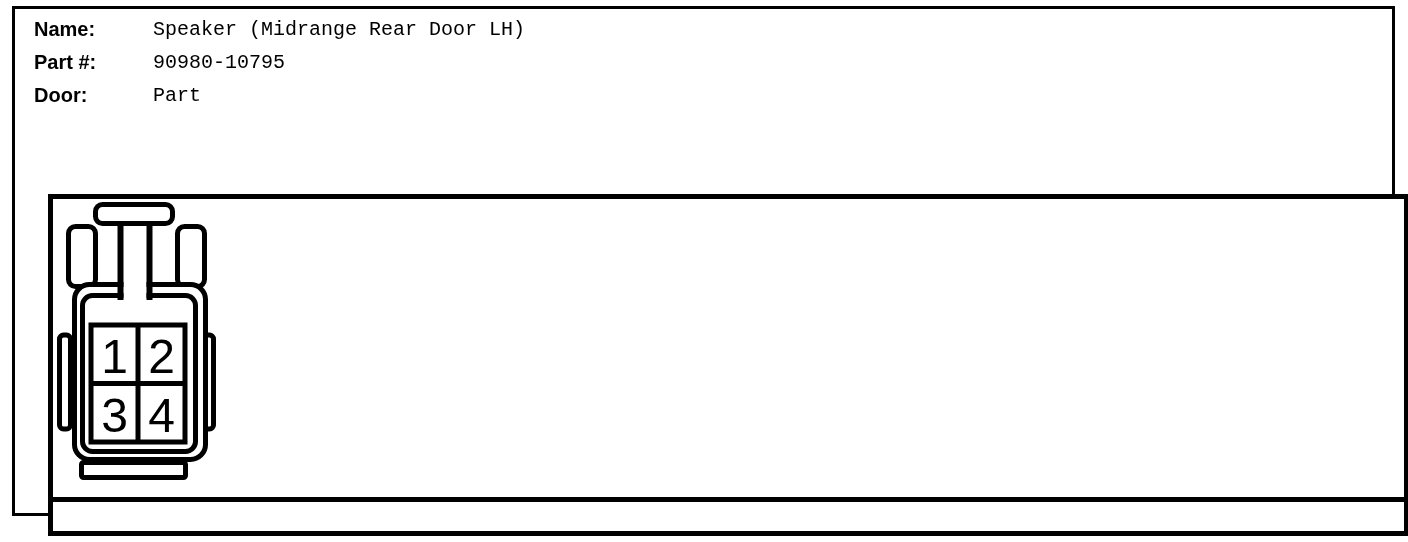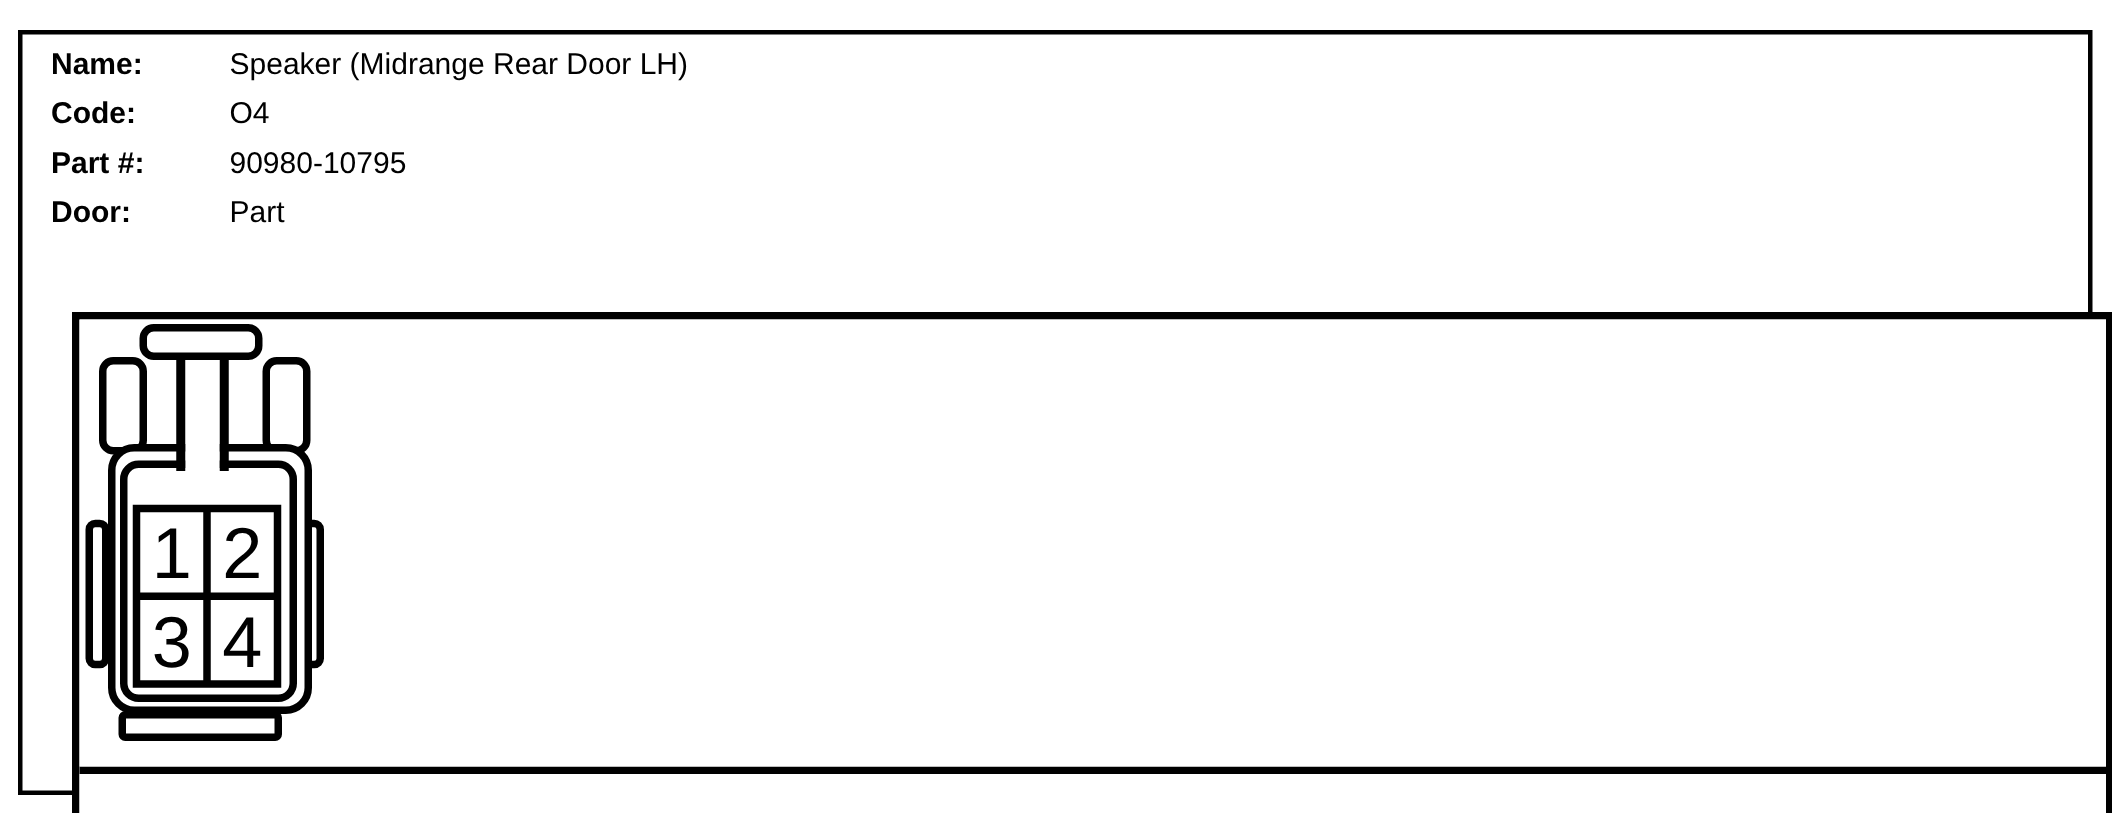--- a/index.html
+++ b/index.html
@@ -1,23 +1,23 @@
 <!DOCTYPE html>
 <html><head>
 <meta charset="utf-8">
 <style>
   html,body{margin:0;padding:0;background:#fff;}
   .page{position:relative;width:1408px;height:542px;background:#fff;
         font-family:"Liberation Sans",sans-serif;color:#000;overflow:hidden;}
-  .frame{position:absolute;left:12px;top:20px;width:1383px;height:510px;
+  .frame{position:absolute;left:12px;top:6px;width:1383px;height:510px;
          border:3px solid #000;box-sizing:border-box;background:#fff;}
   .header{position:absolute;left:19px;top:4px;line-height:33px;font-size:20px;}
   .hrow{display:flex;}
   .hlabel{width:119px;font-weight:bold;}
-  .hvalue{white-space:nowrap;}
+  .hvalue{white-space:nowrap;font-family:Liberation Mono, monospace;}
   .diagram-table{position:absolute;left:33px;top:185px;width:1361px;height:342px;
                  border:5px solid #000;box-sizing:border-box;background:#fff;
                  display:flex;flex-direction:column;}
   .row-main{height:298px;position:relative;background:#fff;}
   .row-footer{flex:1;border-top:5px solid #000;background:#fff;}
   svg.connector{position:absolute;left:0;top:0;display:block;}
   .s5{fill:#fff;stroke:#000;stroke-width:5;}
   .s5l{fill:none;stroke:#000;stroke-width:5;}
   .s6l{fill:none;stroke:#000;stroke-width:6;}
   .eraser{fill:#fff;stroke:none;}
@@ -27,24 +27,20 @@
 </head>
 <body>
 
 <div class="page">
   <div class="frame">
 
     <div class="header">
       <div class="hrow">
         <span class="hlabel">Name:</span>
         <span class="hvalue">Speaker (Midrange Rear Door LH)</span>
-      </div>
-      <div class="hrow">
-        <span class="hlabel">Code:</span>
-        <span class="hvalue">O4</span>
       </div>
       <div class="hrow">
         <span class="hlabel">Part #:</span>
         <span class="hvalue">90980-10795</span>
       </div>
       <div class="hrow">
         <span class="hlabel">Door:</span>
         <span class="hvalue">Part</span>
       </div>
     </div>

